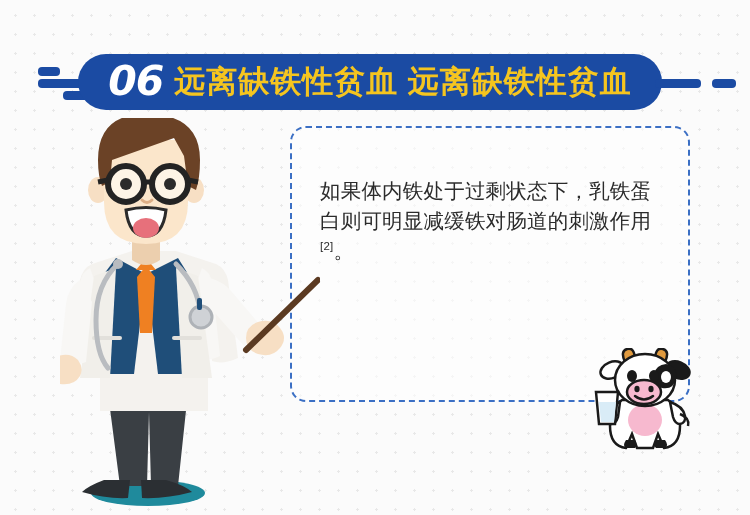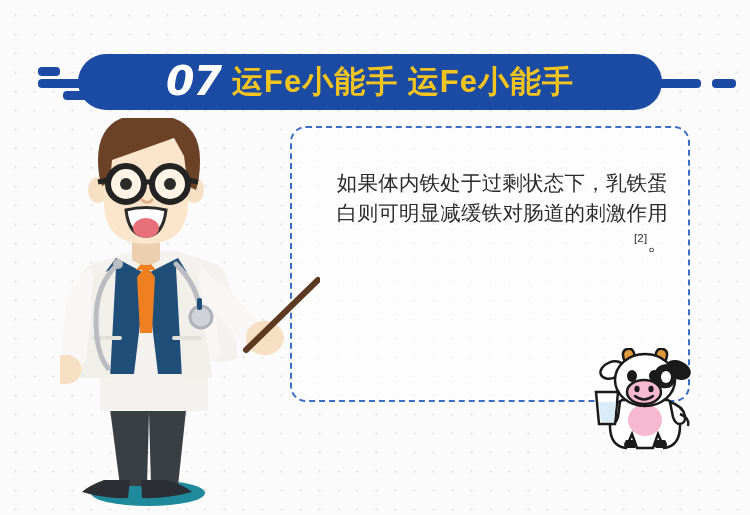--- a/index.html
+++ b/index.html
@@ -94,21 +94,21 @@
     left: 320px;
     top: 148px;
     width: 348px;
   }
   .para {
     color: #2b2b2b;
     font-size: 20.5px;
     line-height: 30px;
     letter-spacing: 0.2px;
   }
-  #para-2 { margin-top: 20px; text-align: right; }
+  #para-2 { margin-top: 28px; }
   .sup {
     font-size: 11.5px;
     vertical-align: super;
     line-height: 0;
   }
 
   
   #doctor {
     position: absolute;
     left: 60px;
@@ -132,22 +132,22 @@
 <body>
 
 <div id="poster">
 
   <div id="banner-wrap">
     <div class="dash" id="dash-left-top"></div>
     <div class="dash" id="dash-left-mid"></div>
     <div class="dash" id="dash-left-bot"></div>
 
     <div id="banner">
-      <span id="banner-number">07</span>
-      <span id="banner-title">运Fe小能手 运Fe小能手</span>
+      <span id="banner-number">06</span>
+      <span id="banner-title">远离缺铁性贫血 远离缺铁性贫血</span>
     </div>
 
     <div class="dash" id="dash-right-long"></div>
     <div class="dash" id="dash-right-short"></div>
   </div>
 
   <div id="content-box"></div>
 
   <div id="paragraphs">
     <div class="para" id="para-2">

